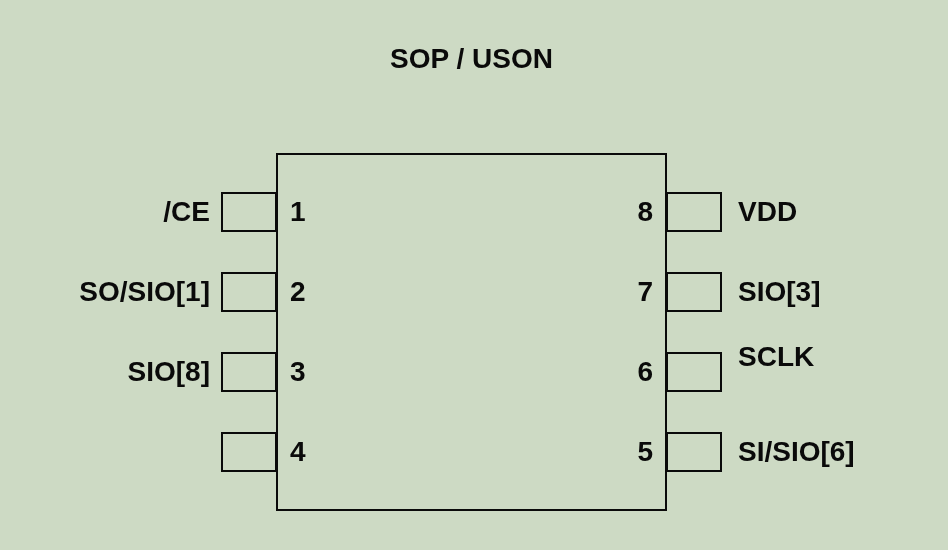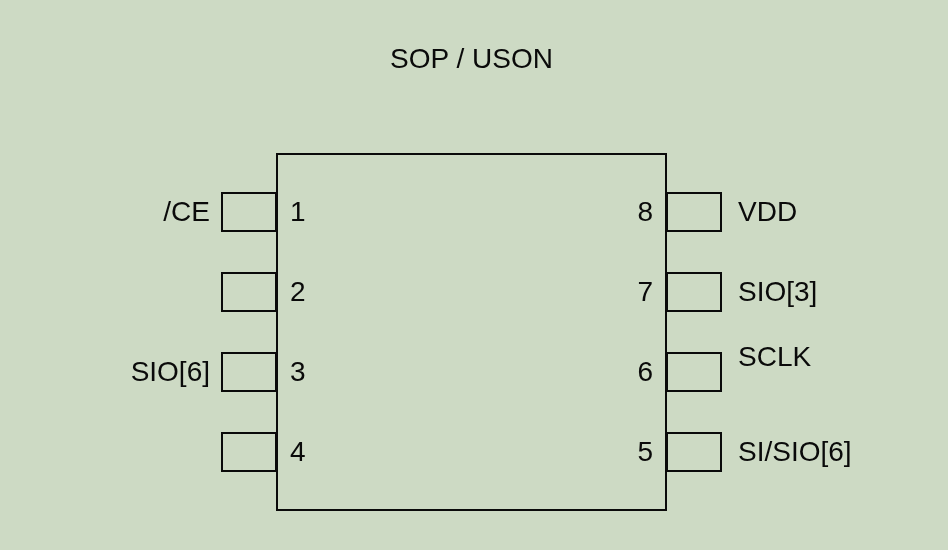--- a/index.html
+++ b/index.html
@@ -11,20 +11,21 @@
     height: 550px;
     background: #cddac4;
     font-family: "Liberation Sans", "DejaVu Sans", sans-serif;
     color: #0a0a0a;
     overflow: hidden;
   }
   .diagram {
     position: relative;
     width: 783px;
     height: 550px;
+    font-weight: bold;
   }
   .title {
     position: absolute;
     left: 276px;
     top: 42px;
     width: 391px;
     text-align: center;
     font-size: 28px;
     line-height: 34px;
     white-space: nowrap;
@@ -92,24 +93,25 @@
   <div class="title">
     <div>SOP / USON</div>
   </div>
 
   <div class="chip-body"></div>
 
   <div class="pin-label left" style="top:192px">/CE</div>
   <div class="pin-box left" style="top:192px"></div>
   <div class="pin-number left" style="top:192px">1</div>
 
+  <div class="pin-label left" style="top:272px">SO/SIO[1]</div>
   <div class="pin-box left" style="top:272px"></div>
   <div class="pin-number left" style="top:272px">2</div>
 
-  <div class="pin-label left" style="top:352px">SIO[6]</div>
+  <div class="pin-label left" style="top:352px">SIO[8]</div>
   <div class="pin-box left" style="top:352px"></div>
   <div class="pin-number left" style="top:352px">3</div>
 
   <div class="pin-box left" style="top:432px"></div>
   <div class="pin-number left" style="top:432px">4</div>
 
   <div class="pin-number right" style="top:192px">8</div>
   <div class="pin-box right" style="top:192px"></div>
   <div class="pin-label right" style="top:192px">VDD</div>
 

